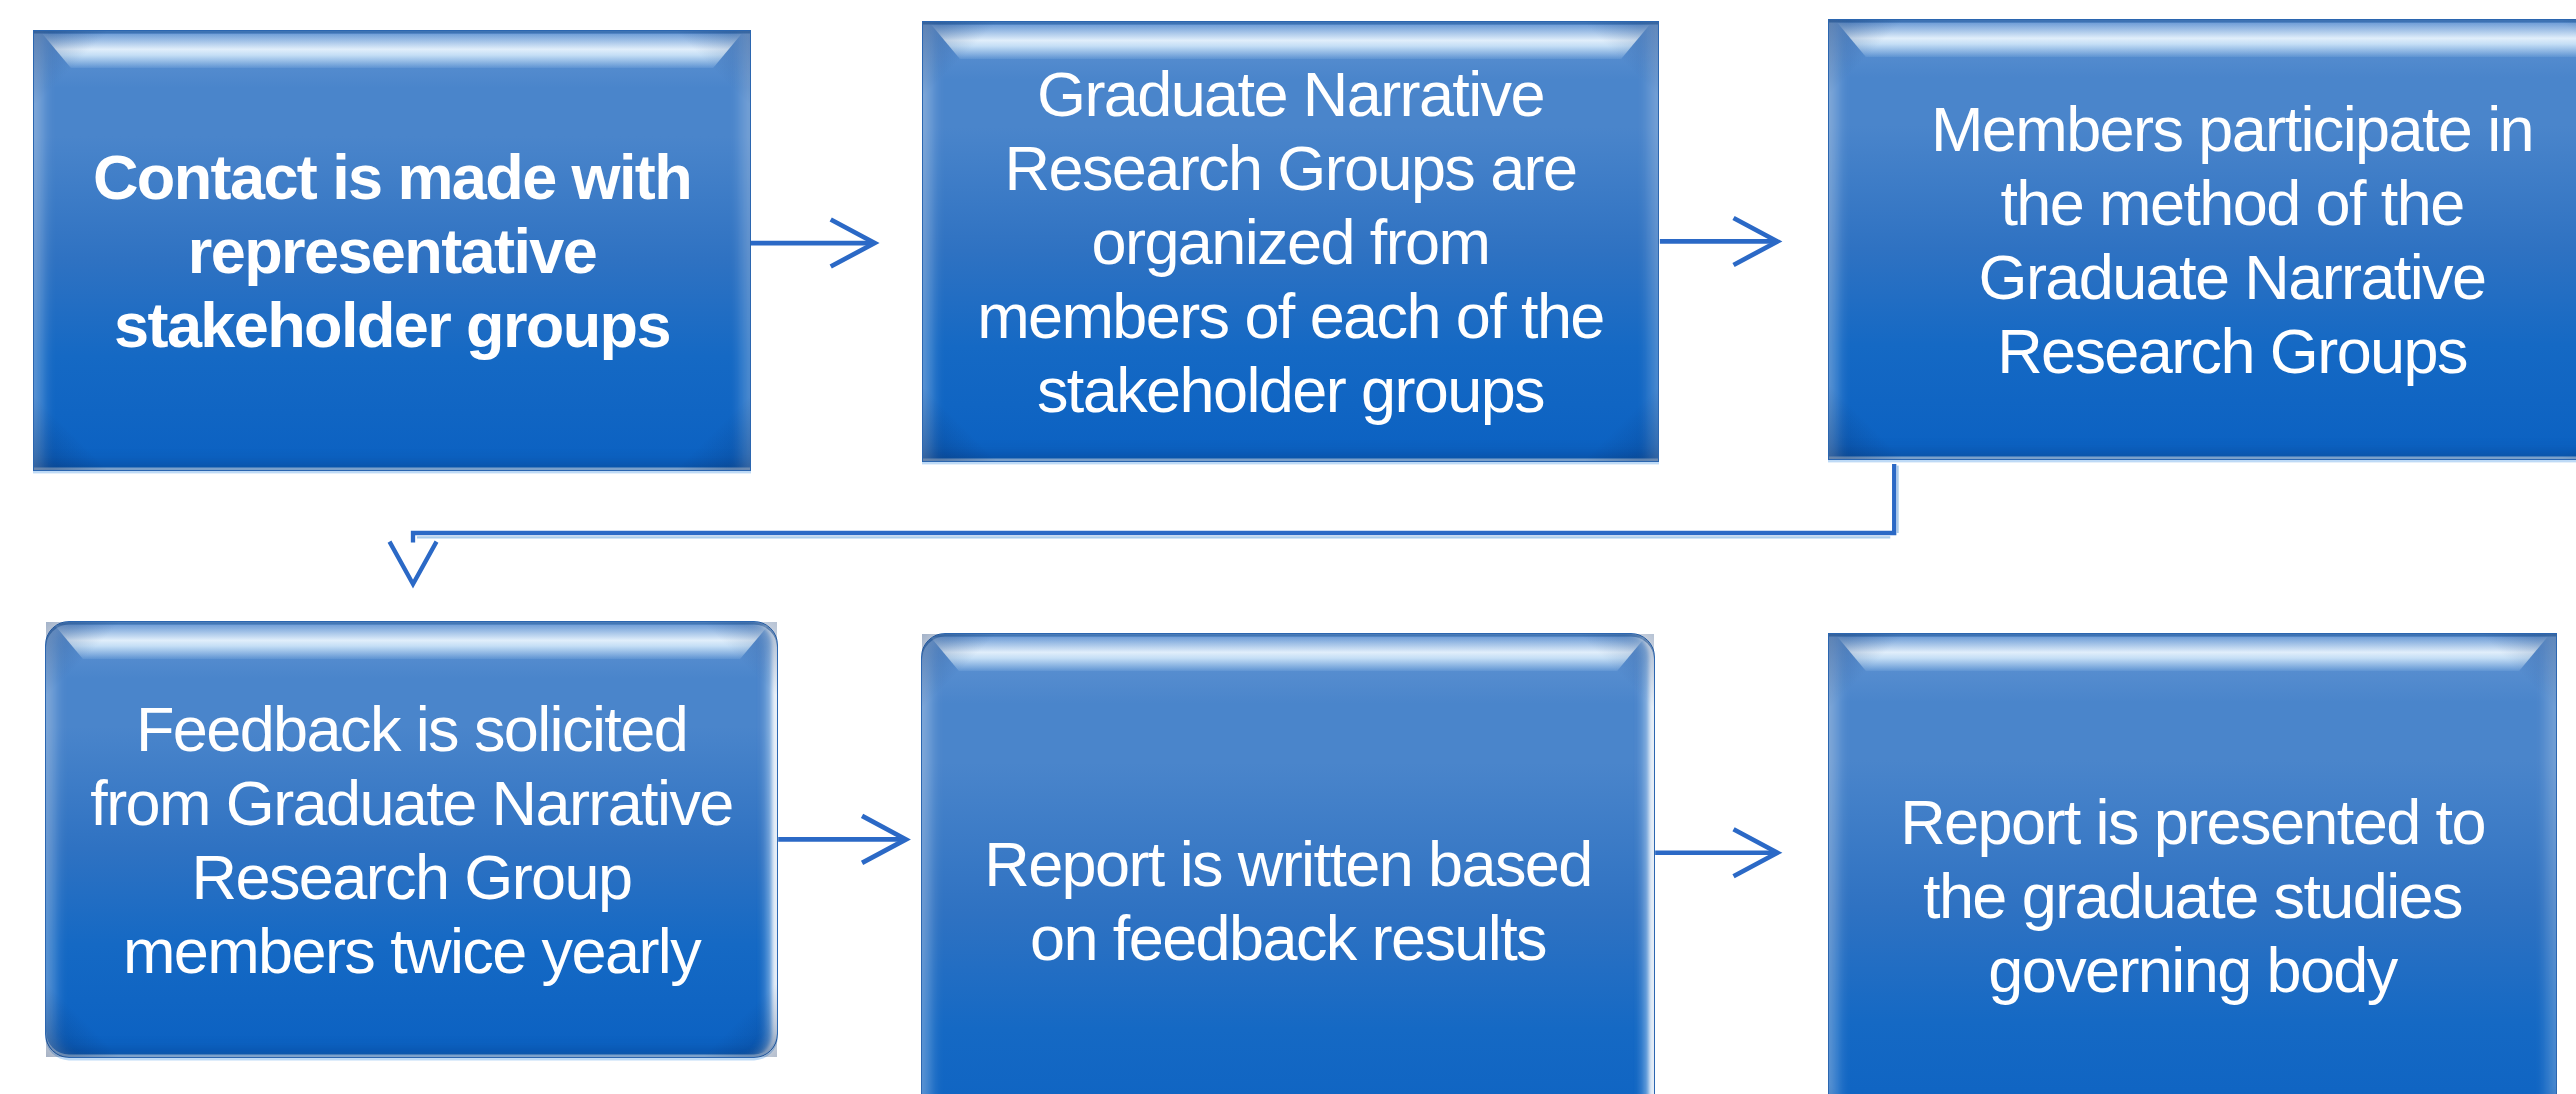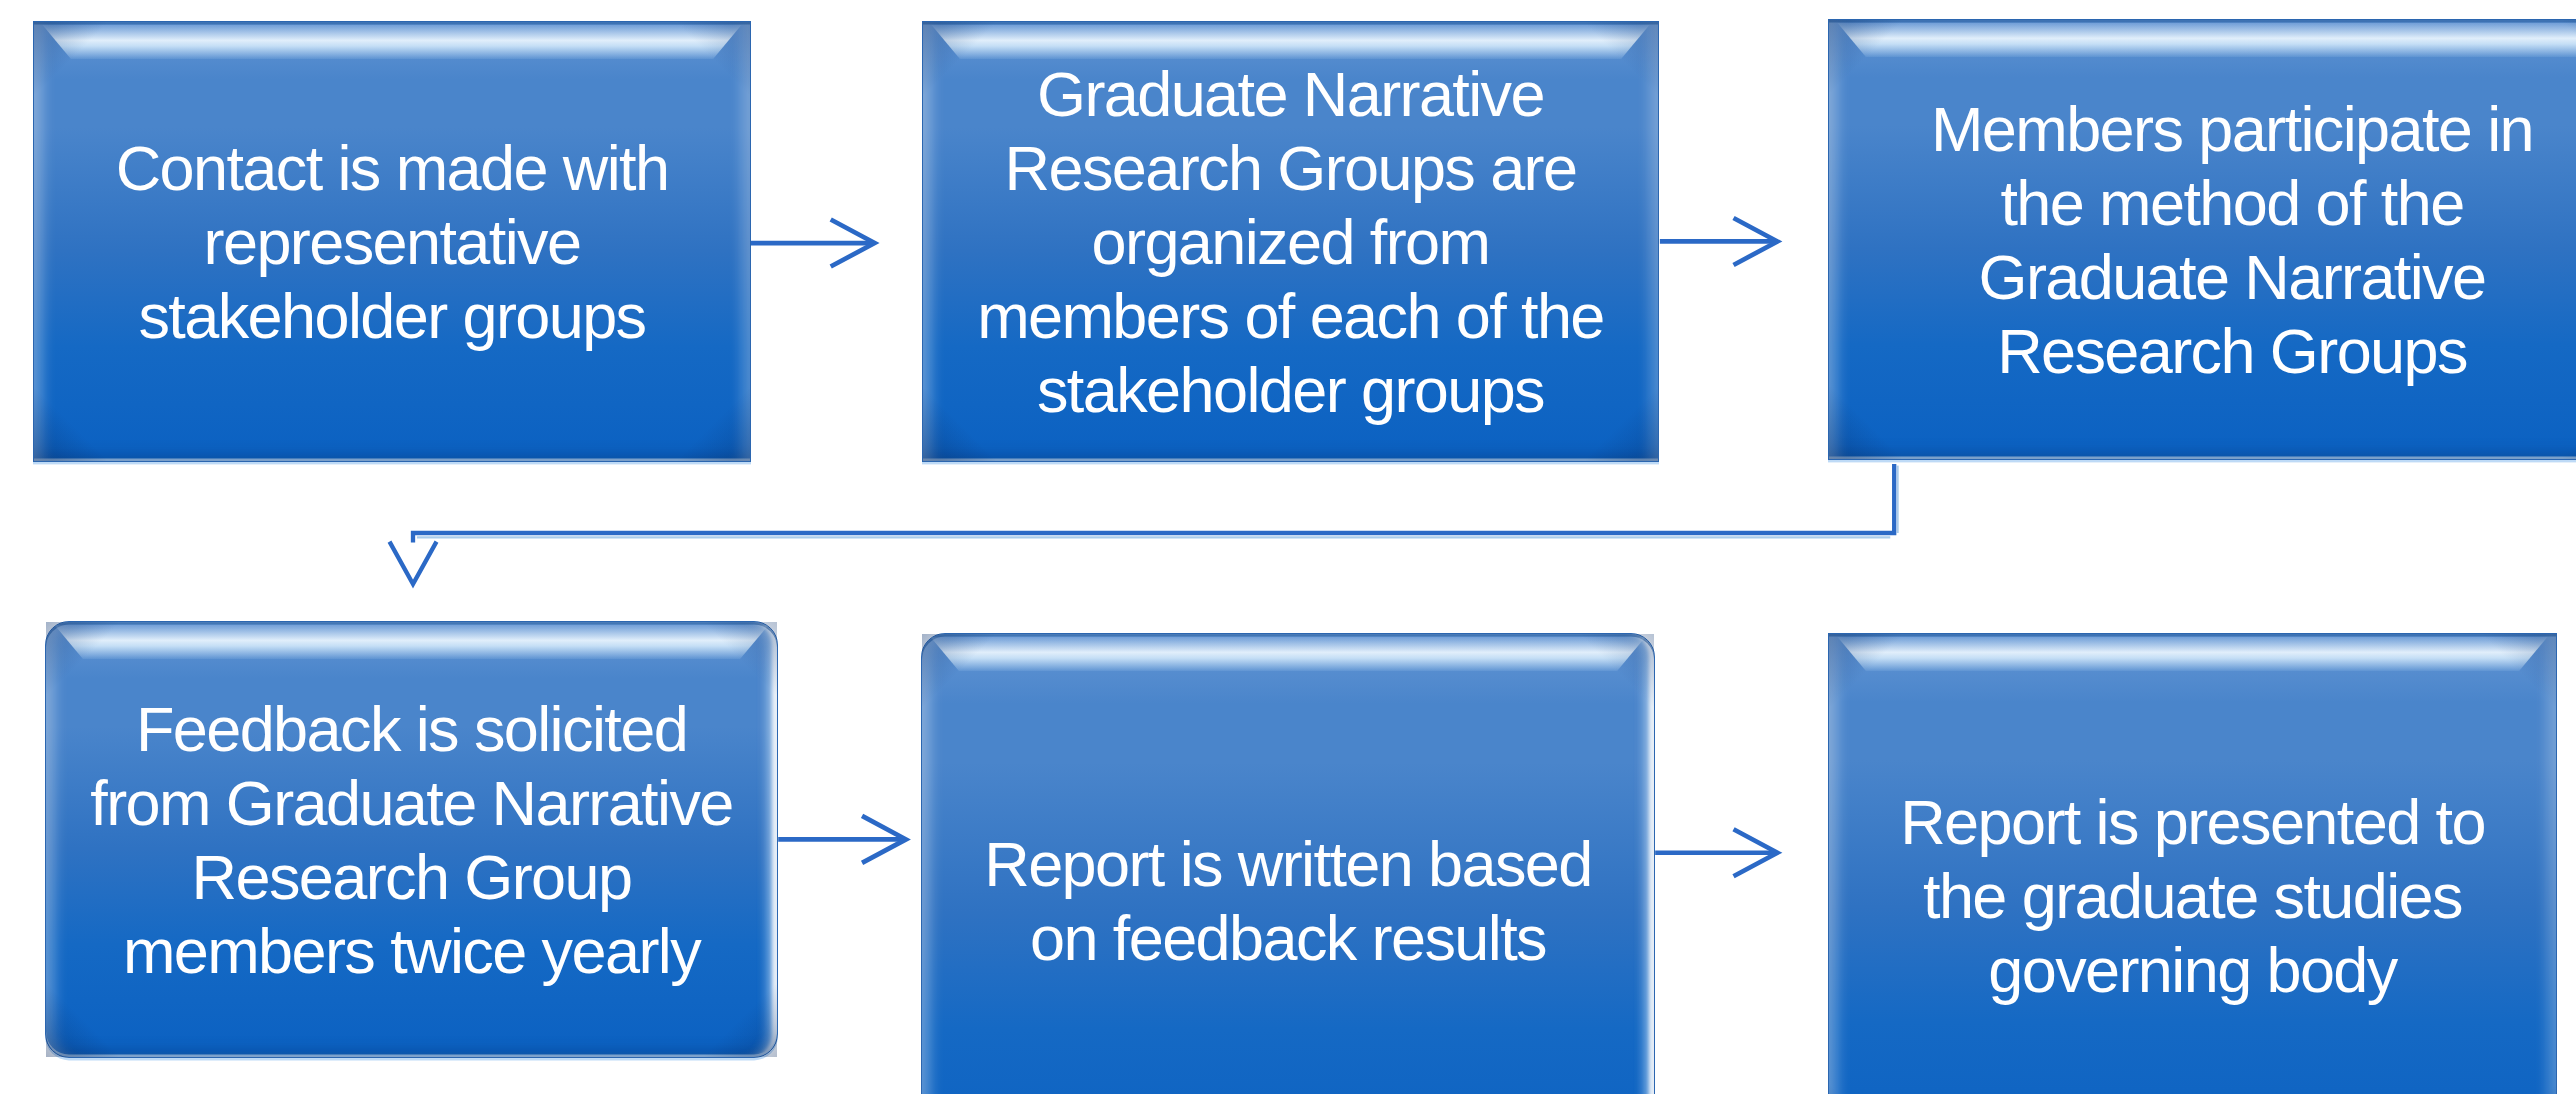--- a/index.html
+++ b/index.html
@@ -66,21 +66,21 @@
       linear-gradient(315deg,rgba(8,40,92,0.30),rgba(8,40,92,0) 52%) 100% 100%/72px 72px no-repeat;
   }
   .box-text{
     position:relative;z-index:3;
     color:var(--text-color);
     font-size:63px;line-height:74px;letter-spacing:-1.6px;
     text-align:center;white-space:pre-line;
     padding:0 12.5px;width:100%;
   }
 
-  .b1{left:33px;top:21px;width:718px;height:441px;}
+  .b1{left:33px;top:30px;width:718px;height:441px;font-weight:bold;}
   .b2{left:922px;top:21px;width:737px;height:441px;}
   .b3{left:1828px;top:19px;width:808px;height:441px;}
   .b4{left:45px;top:621px;width:733px;height:437px;}
   .b5{left:921px;top:633px;width:734px;height:536px;}
   .b6{left:1828px;top:633px;width:729px;height:526px;}
 
   .connectors{position:absolute;left:0;top:0;width:2576px;height:1095px;pointer-events:none;}
   .connectors .main{stroke:var(--connector);fill:none;}
   .connectors .shadow{stroke:var(--connector-light);fill:none;}
 </style>

